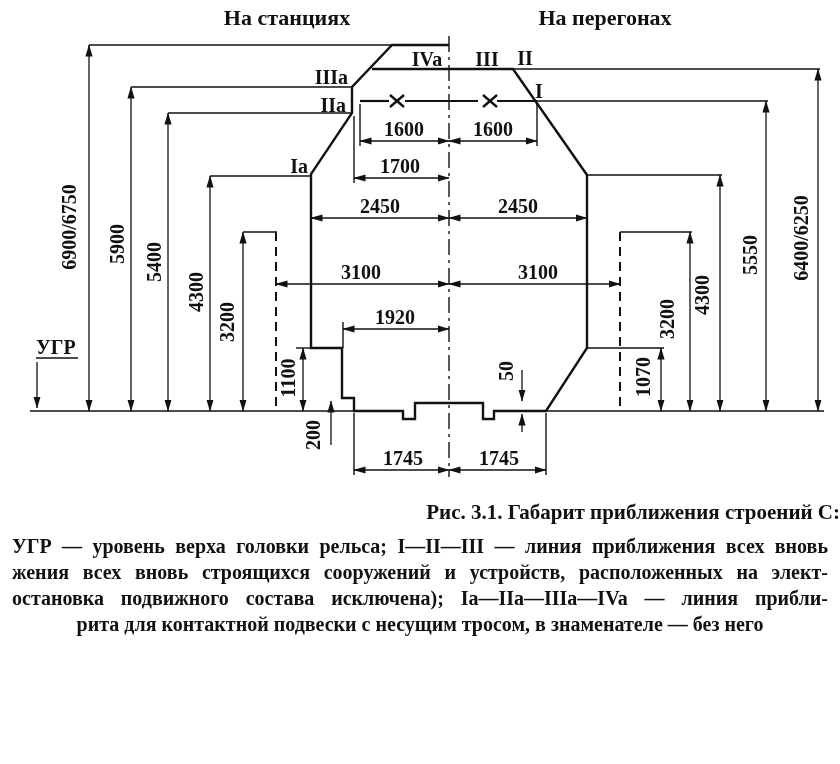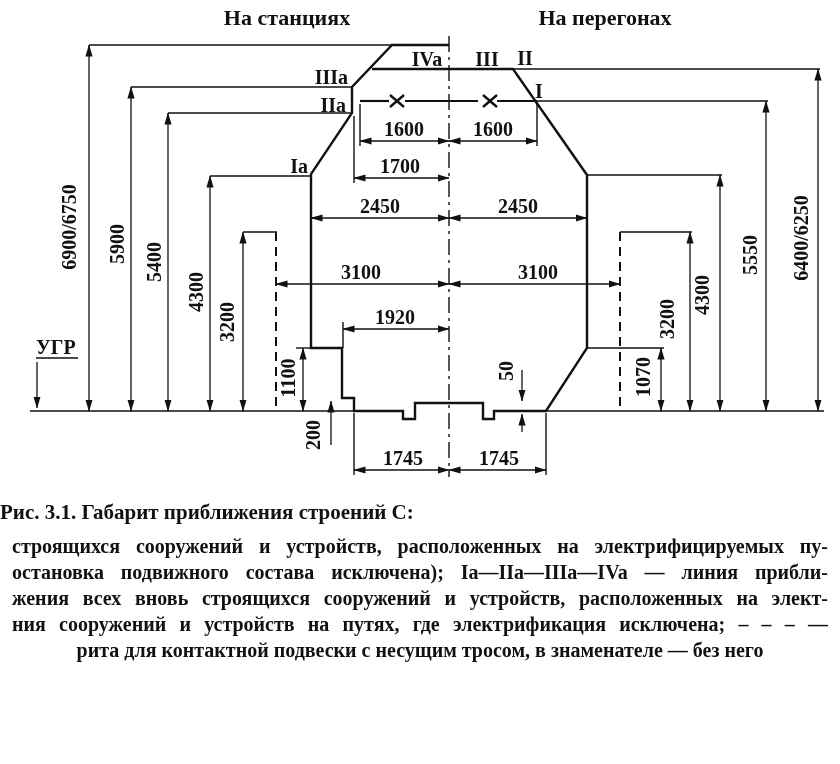--- a/index.html
+++ b/index.html
@@ -8,21 +8,21 @@
   svg text{font-family:"Liberation Serif",serif;font-weight:bold;fill:#111;}
   .t20{font-size:20px;}
   .t22{font-size:22px;}
   .ol{fill:none;stroke:#111;stroke-width:2.4;stroke-linejoin:miter;}
   .tl{fill:none;stroke:#111;stroke-width:1.4;}
   .dim{fill:none;stroke:#111;stroke-width:1.3;}
   .dsh{fill:none;stroke:#111;stroke-width:2;stroke-dasharray:9 6;}
   .cl{fill:none;stroke:#111;stroke-width:1.4;stroke-dasharray:16 5 3 5;}
   .xl{fill:none;stroke:#111;stroke-width:2.2;}
   .xm{fill:none;stroke:#111;stroke-width:2.4;}
-  .caption{text-align:left;font-size:21px;font-weight:bold;margin:6px 0 8px 0;}
+  .caption{text-align:right;font-size:21px;font-weight:bold;margin:6px 0 8px 0;}
   .bodytext{padding:0 12px;}
   .bline{font-size:20px;font-weight:bold;line-height:26px;white-space:nowrap;
          text-align:justify;text-align-last:justify;}
   .bline.last{text-align:center;text-align-last:center;white-space:normal;}
 </style>
 </head>
 <body>
 
 <div class="page">
 
@@ -148,20 +148,19 @@
     <text class="t20" transform="rotate(-90 650 377)" x="650" y="377" text-anchor="middle">1070</text>
     <text class="t20" transform="rotate(-90 674 319)" x="674" y="319" text-anchor="middle">3200</text>
     <text class="t20" transform="rotate(-90 709 295)" x="709" y="295" text-anchor="middle">4300</text>
     <text class="t20" transform="rotate(-90 757 255)" x="757" y="255" text-anchor="middle">5550</text>
     <text class="t20" transform="rotate(-90 808 238)" x="808" y="238" text-anchor="middle">6400/6250</text>
   </svg>
 
   <div class="caption">Рис. 3.1. Габарит приближения строений С:</div>
 
   <div class="bodytext">
-    <div class="bline">строящихся сооружений и устройств, расположенных на электрифицируемых пу-</div>
+    <div class="bline">УГР — уровень верха головки рельса; I—II—III — линия приближения всех вновь</div>
+    <div class="bline">жения всех вновь строящихся сооружений и устройств, расположенных на элект-</div>
     <div class="bline">остановка подвижного состава исключена); Ia—IIa—IIIa—IVa — линия прибли-</div>
-    <div class="bline">жения всех вновь строящихся сооружений и устройств, расположенных на элект-</div>
-    <div class="bline">ния сооружений и устройств на путях, где электрификация исключена; – – – —</div>
     <div class="bline last">рита для контактной подвески с несущим тросом, в знаменателе — без него</div>
   </div>
 
 </div>
 
 </body></html>

